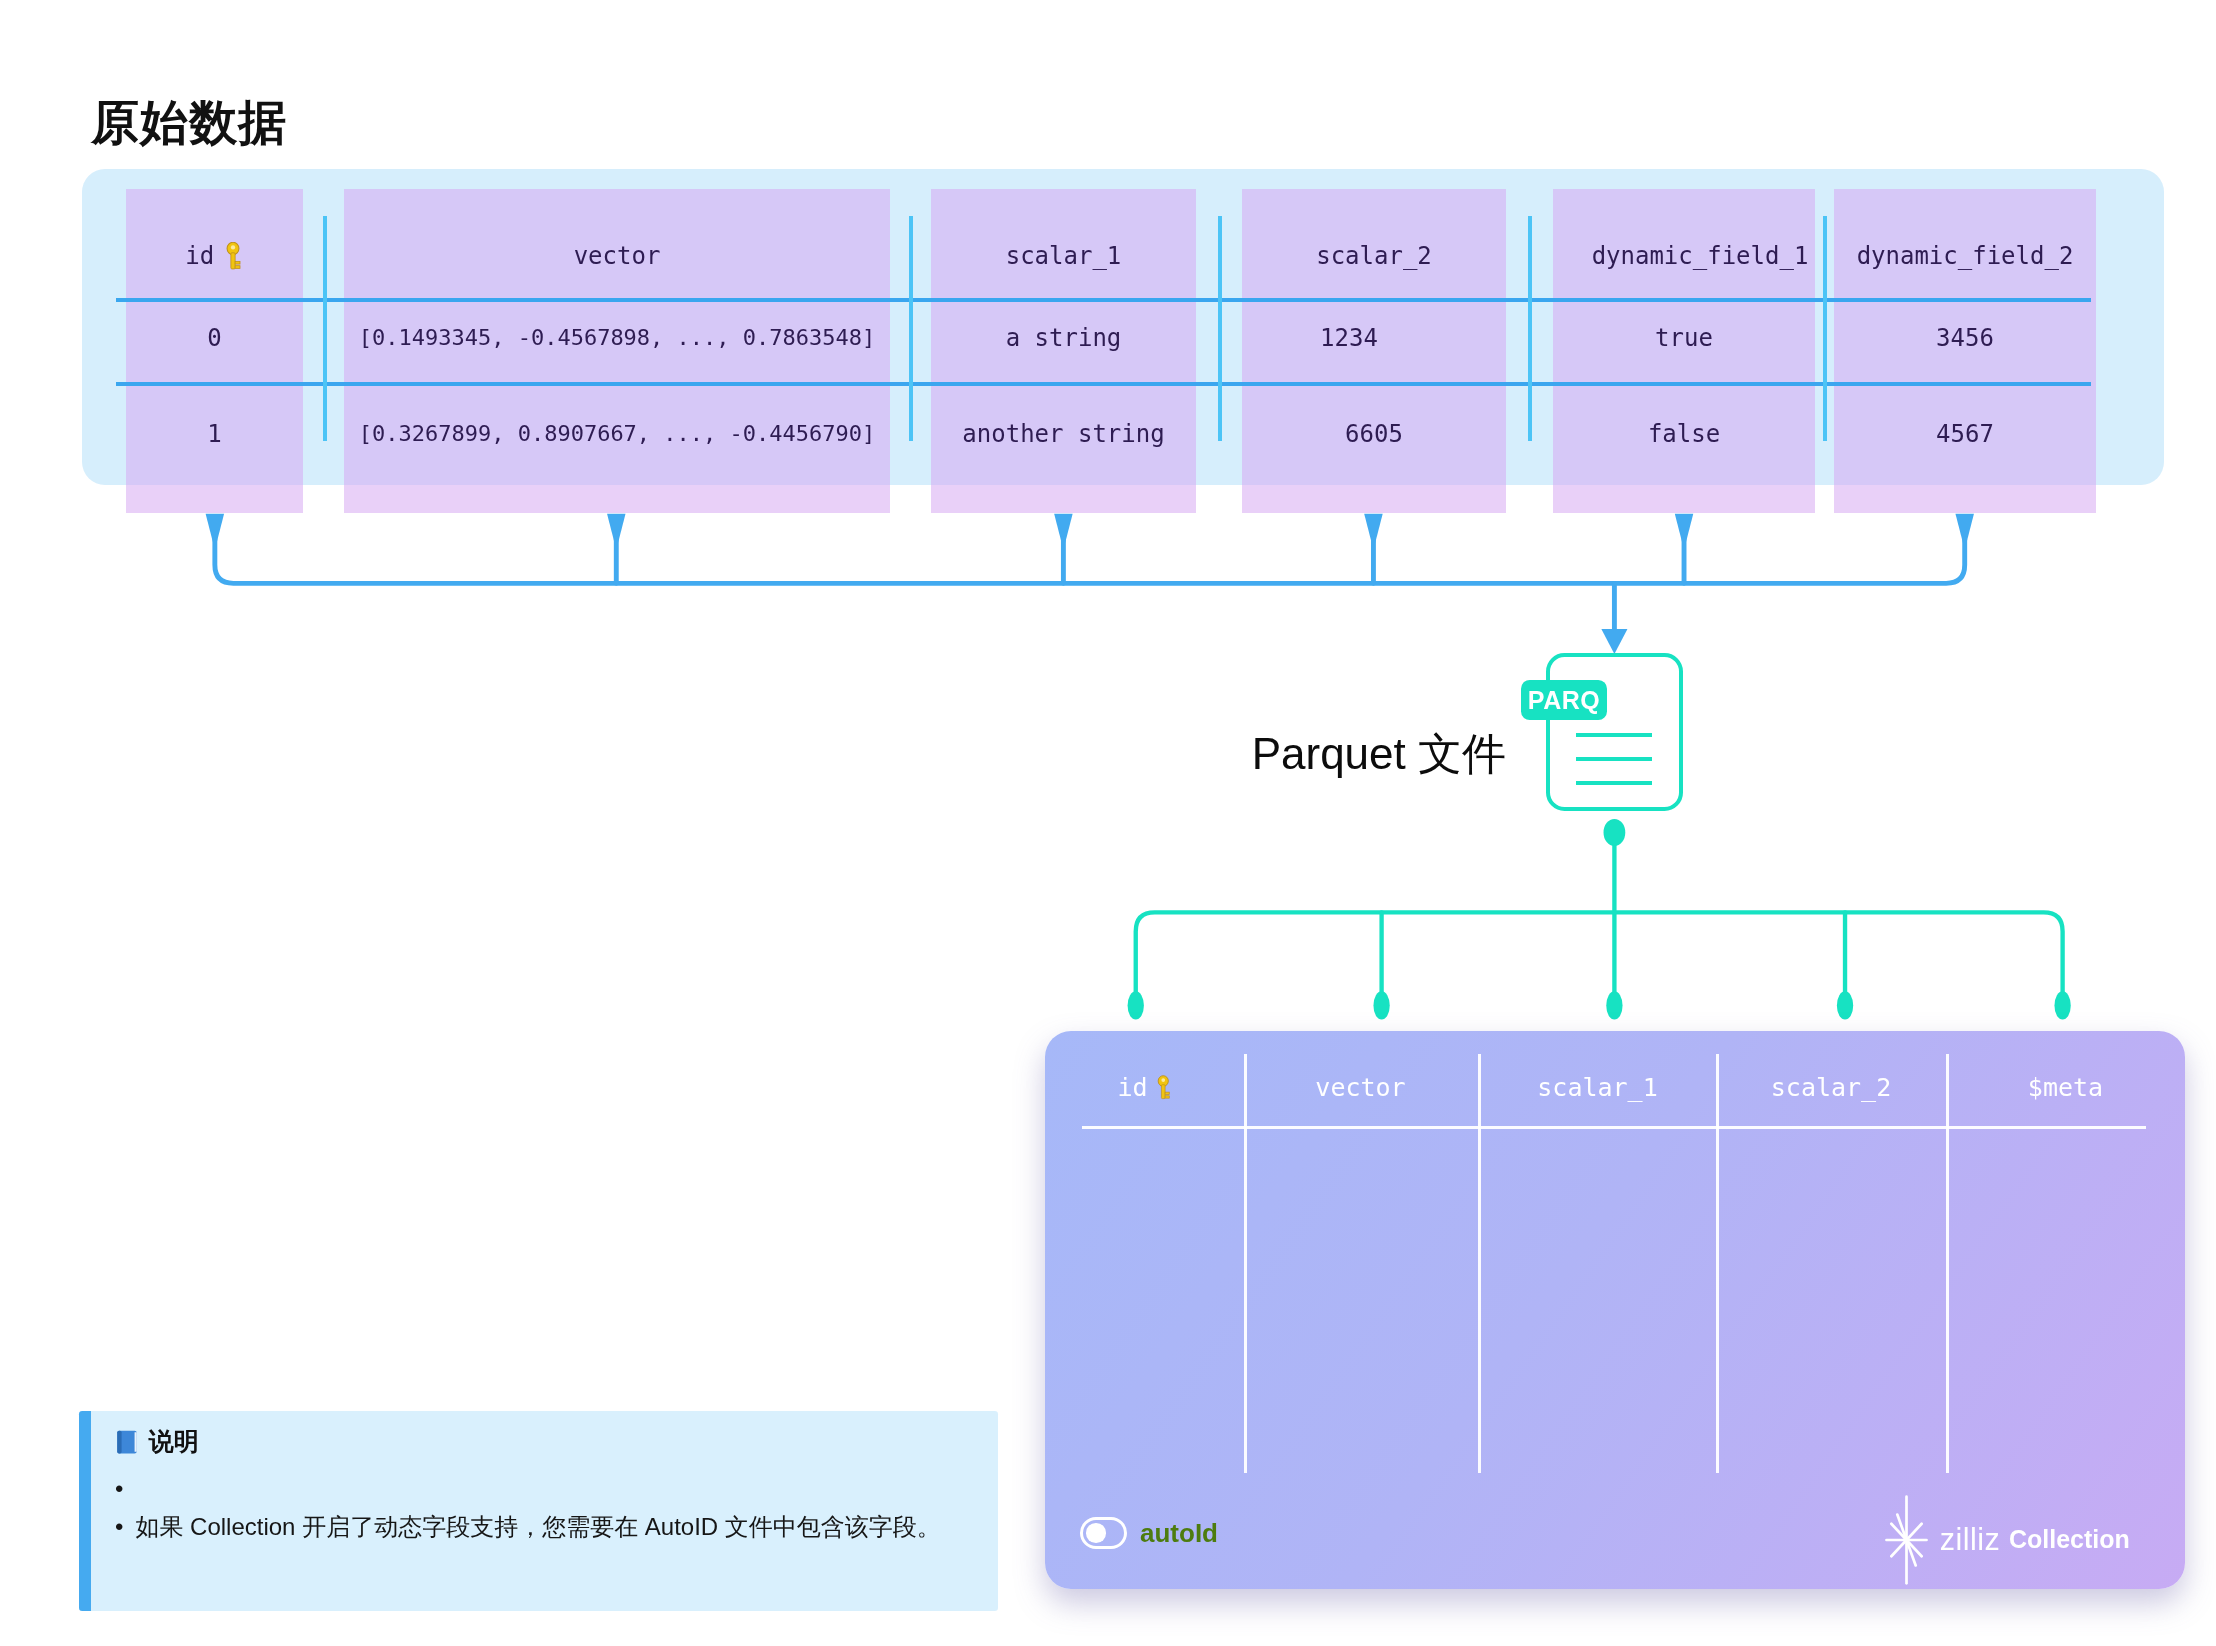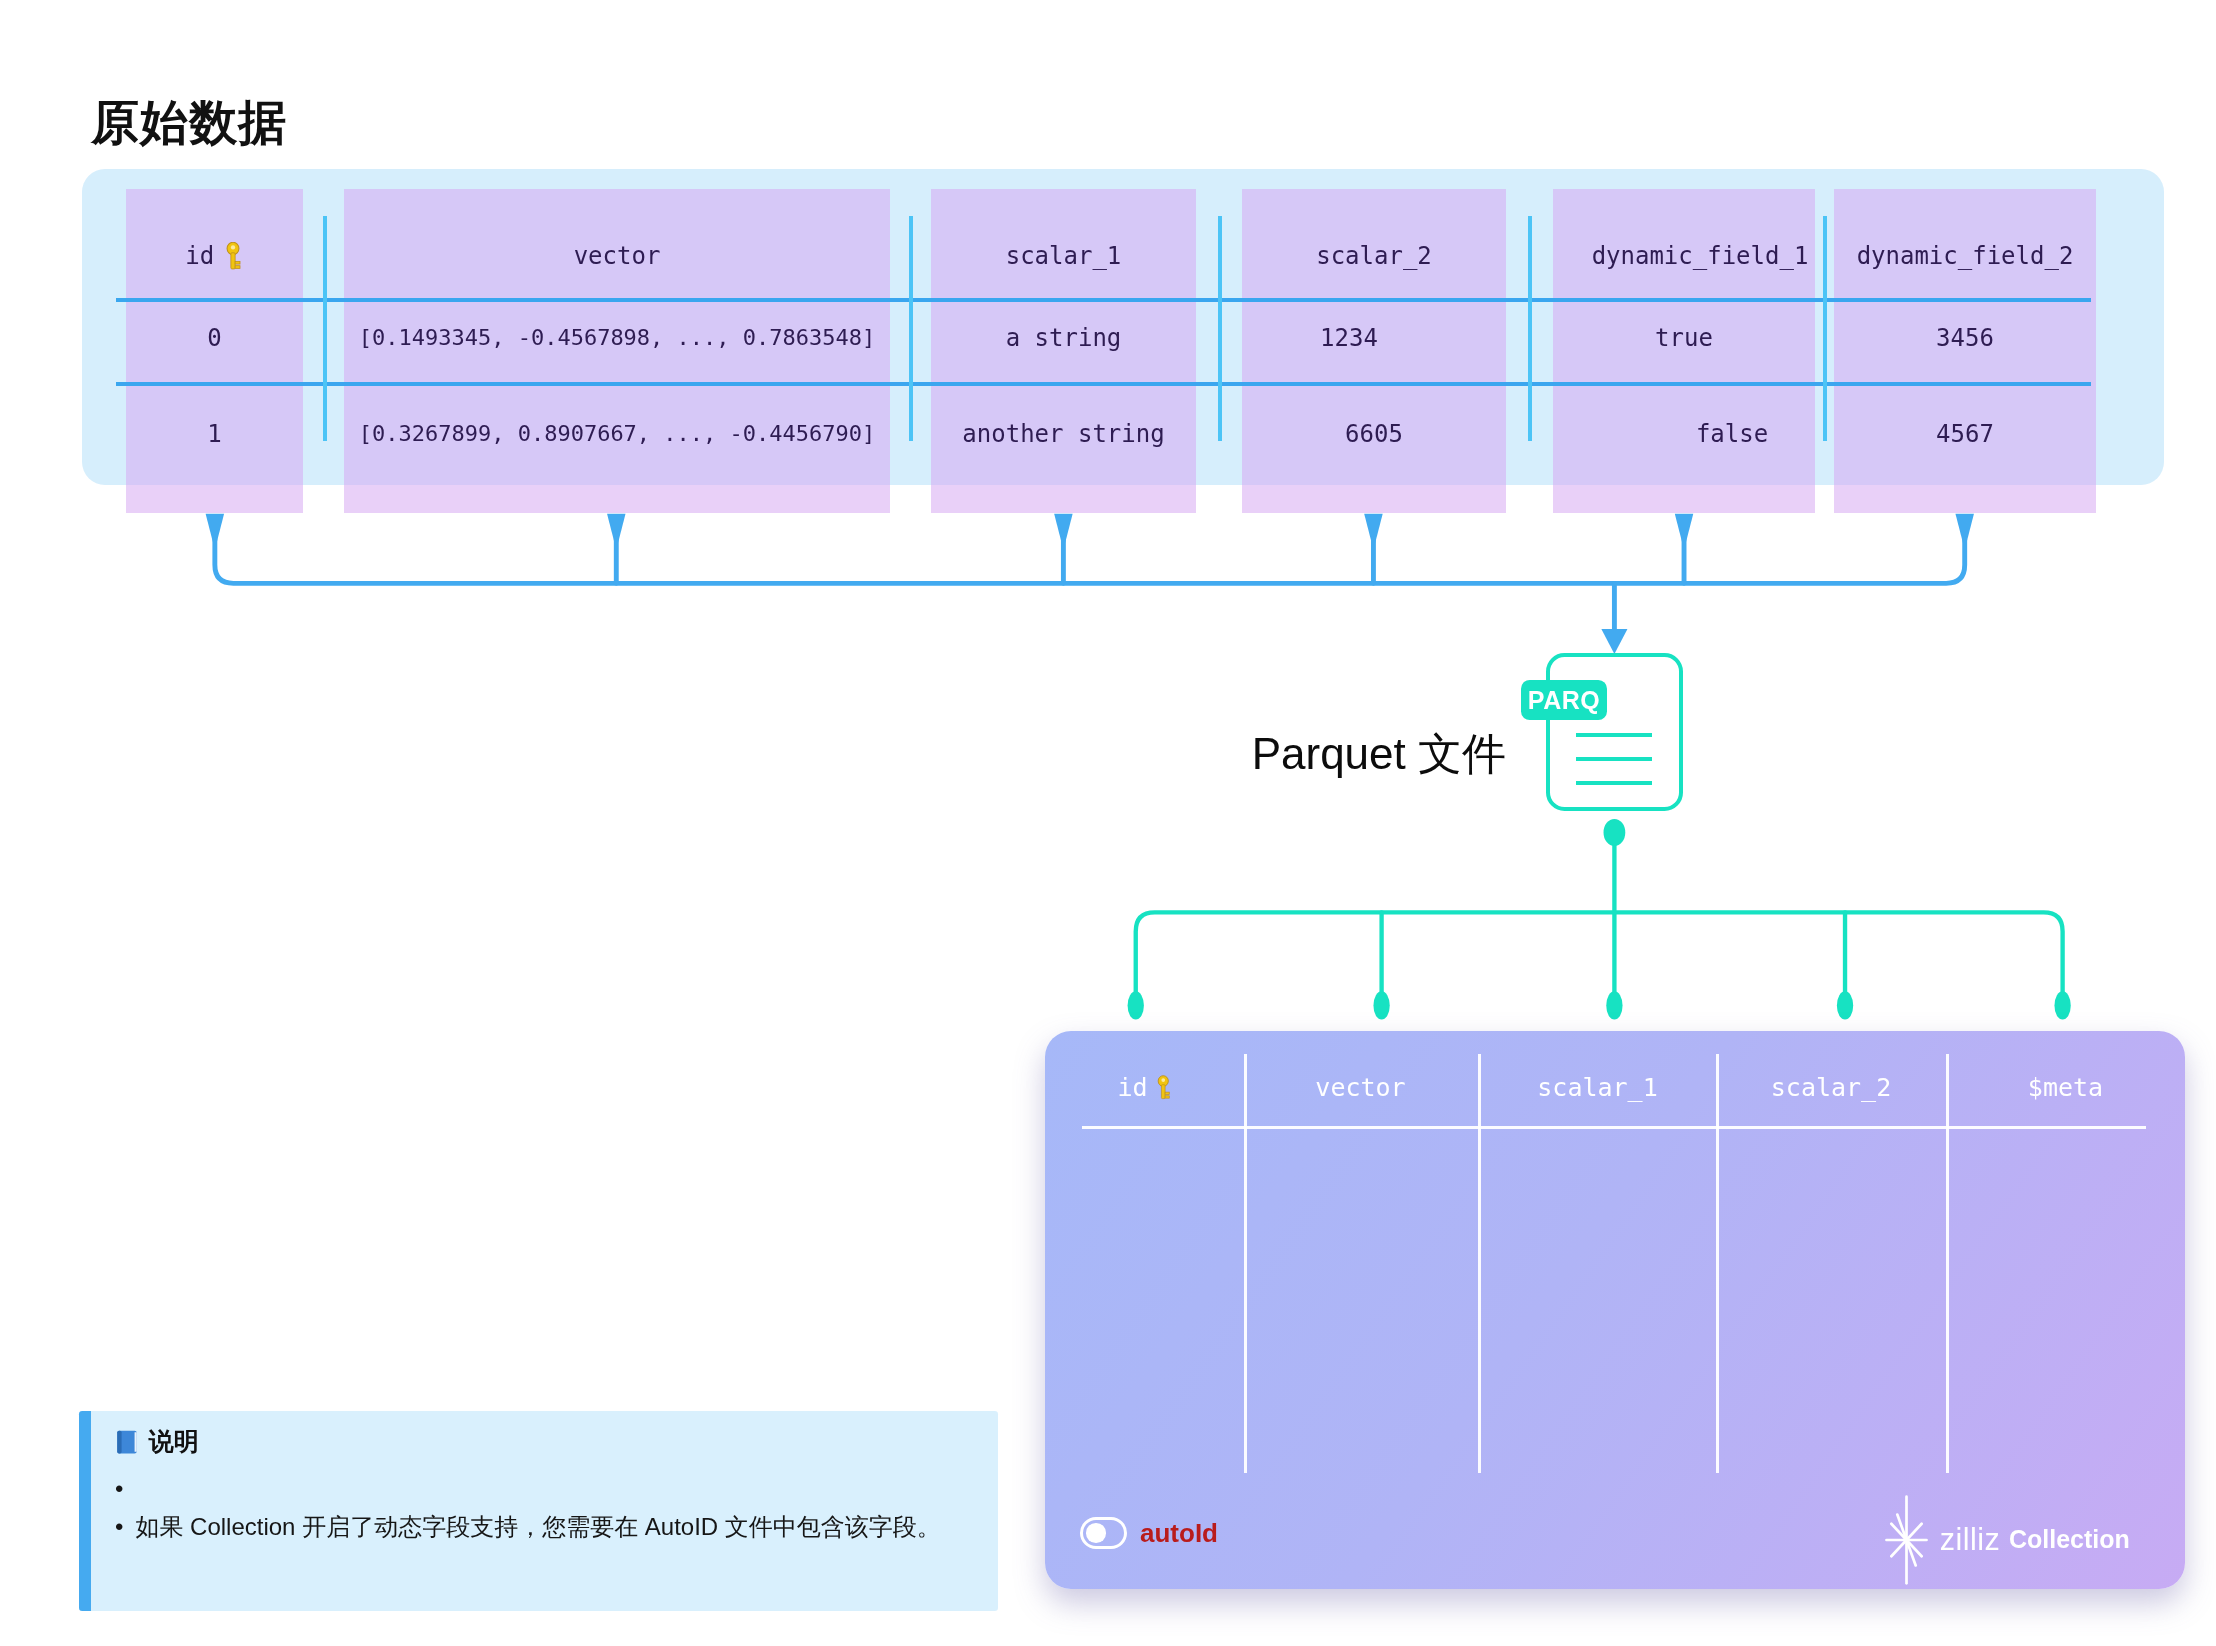--- a/index.html
+++ b/index.html
@@ -35,21 +35,21 @@
                   background:linear-gradient(125deg,#a6b8f8 0%,#b0b4f6 45%,#c7abf4 100%);
                   box-shadow:0 14px 30px rgba(110,100,170,0.35);}
   .col-header{top:1070px;height:34px;font-size:25px;color:#ffffff;gap:6.5px;}
   .col-vsep{width:3.3px;background:rgba(255,255,255,0.95);top:1054px;height:419px;}
   .col-hline{left:1082px;top:1126px;width:1064px;height:3.3px;background:rgba(255,255,255,0.95);}
 
   .toggle-pill{left:1080px;top:1517px;width:47px;height:32px;border:3.8px solid #fff;
                border-radius:22px;box-sizing:border-box;}
   .toggle-knob{left:1086px;top:1523px;width:19.6px;height:19.6px;border-radius:50%;background:#fff;}
   .autoid-label{left:1140px;top:1517px;height:32px;display:flex;align-items:center;
-                font-size:26px;font-weight:bold;color:#b91c1c;}
+                font-size:26px;font-weight:bold;color:#4d7c0f;}
   .brand{left:1882px;top:1507px;height:65px;display:flex;align-items:center;gap:8.7px;color:#fff;}
   .brand .zname{font-size:30.5px;font-weight:400;letter-spacing:0.5px;}
   .brand .zsuffix{font-size:25px;font-weight:bold;}
 
   
   .note-box{left:79px;top:1411px;width:919px;height:200px;background:#d9f0fd;border-radius:3.3px;}
   .note-stripe{left:79px;top:1411px;width:12px;height:200px;background:#45aaf0;
                border-radius:3.3px 0 0 3.3px;}
   .note-title{left:115px;top:1425px;height:33px;display:flex;align-items:center;gap:9.8px;
               font-size:25px;font-weight:bold;color:#111;}
@@ -100,21 +100,21 @@
 <div class="abs raw-cell r0 vec mono center" style="left:344px;width:546px;">[0.1493345, -0.4567898, ..., 0.7863548]</div>
 <div class="abs raw-cell r0 mono center" style="left:931px;width:265px;">a string</div>
 <div class="abs raw-cell r0 mono center" style="left:1242px;width:214px;">1234</div>
 <div class="abs raw-cell r0 mono center" style="left:1553px;width:262px;">true</div>
 <div class="abs raw-cell r0 mono center" style="left:1834px;width:262px;">3456</div>
 
 <div class="abs raw-cell r1 mono center" style="left:126px;width:177px;">1</div>
 <div class="abs raw-cell r1 vec mono center" style="left:344px;width:546px;">[0.3267899, 0.8907667, ..., -0.4456790]</div>
 <div class="abs raw-cell r1 mono center" style="left:931px;width:265px;">another string</div>
 <div class="abs raw-cell r1 mono center" style="left:1242px;width:264px;">6605</div>
-<div class="abs raw-cell r1 mono center" style="left:1553px;width:262px;margin-left:48px;">false</div>
+<div class="abs raw-cell r1 mono center" style="left:1553px;width:262px;">false</div>
 <div class="abs raw-cell r1 mono center" style="left:1834px;width:262px;">4567</div>
 
 <svg class="abs" style="left:0;top:0;" width="2216" height="1647" viewBox="0 0 4074 3027">
 
   <g fill="#42aaf0">
     <polygon points="378,944 412,944 395,1010"></polygon>
     <polygon points="1116,944 1150,944 1133,1010"></polygon>
     <polygon points="1938,944 1972,944 1955,1010"></polygon>
     <polygon points="2508,944 2542,944 2525,1010"></polygon>
     <polygon points="3079,944 3113,944 3096,1010"></polygon>

